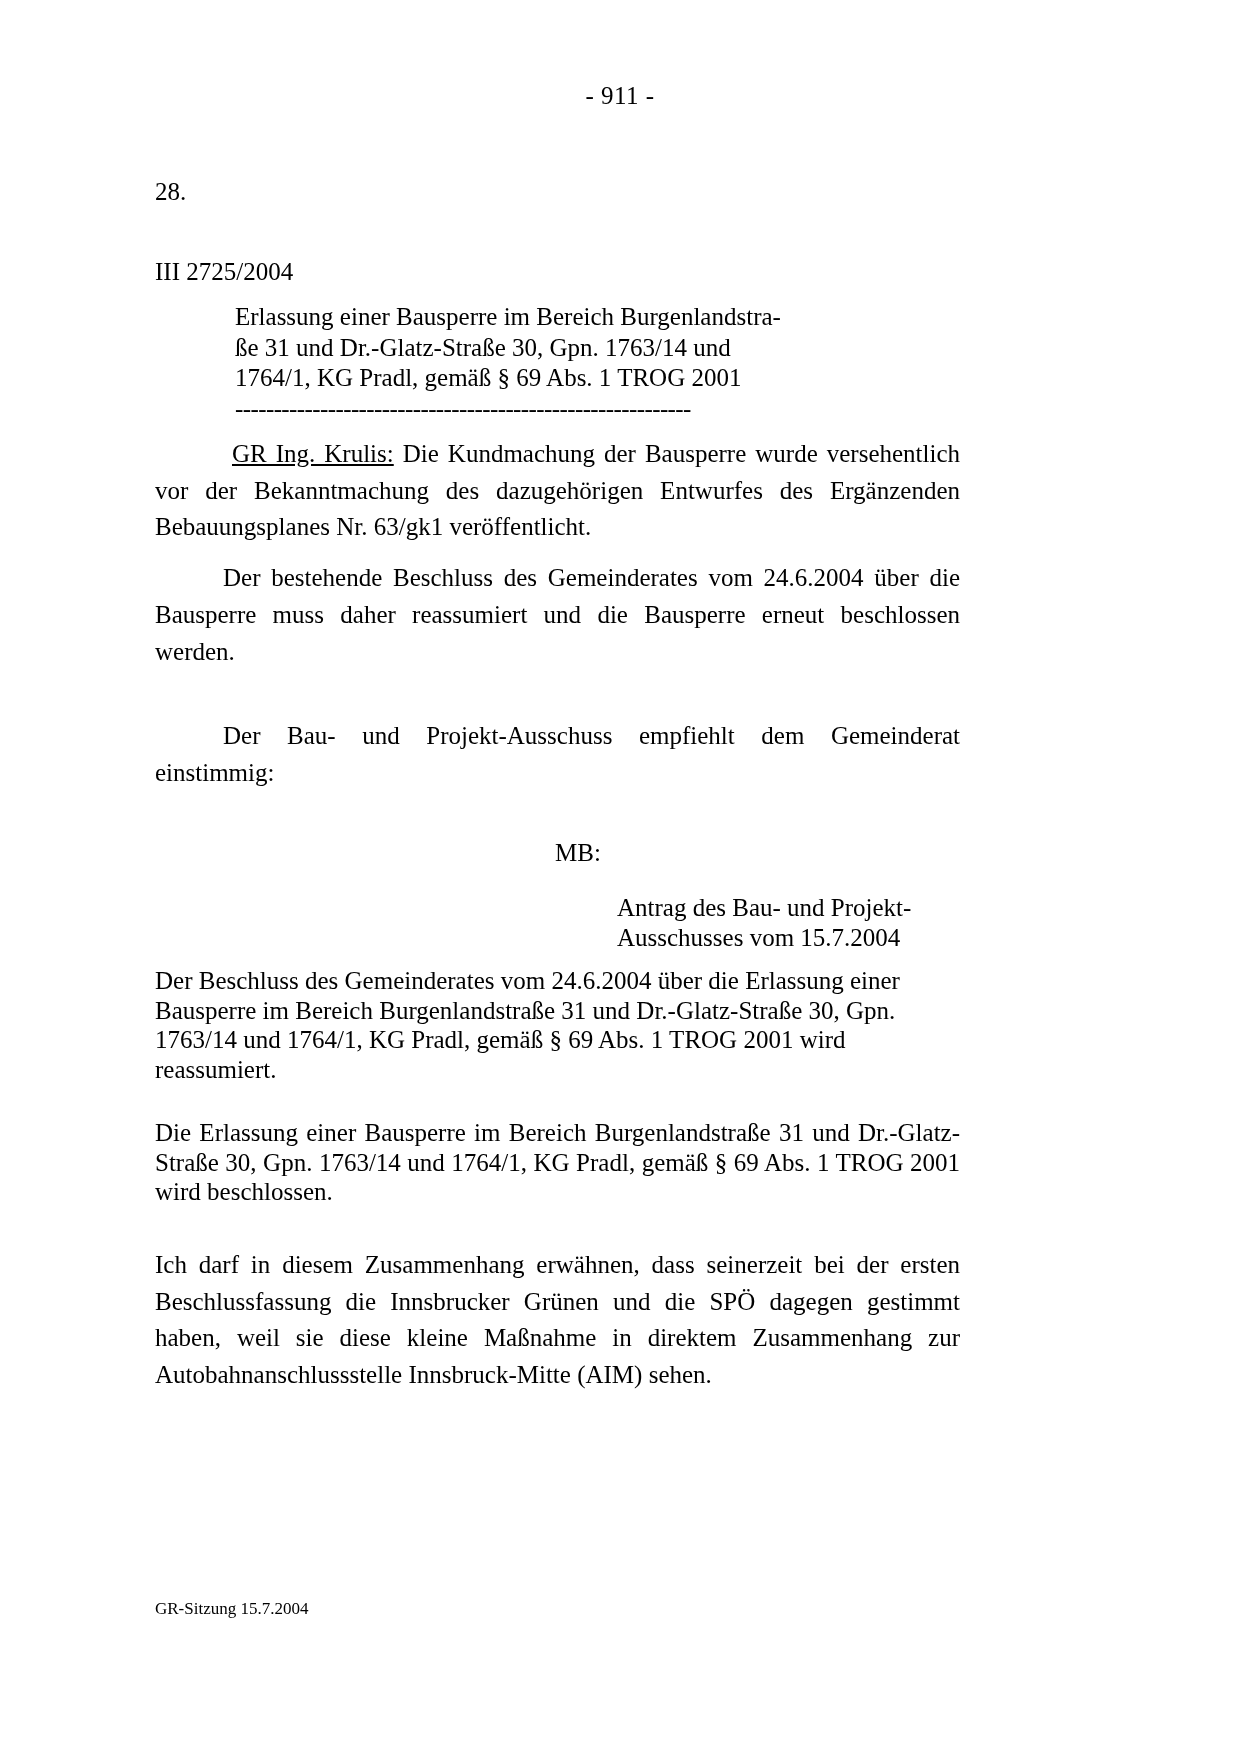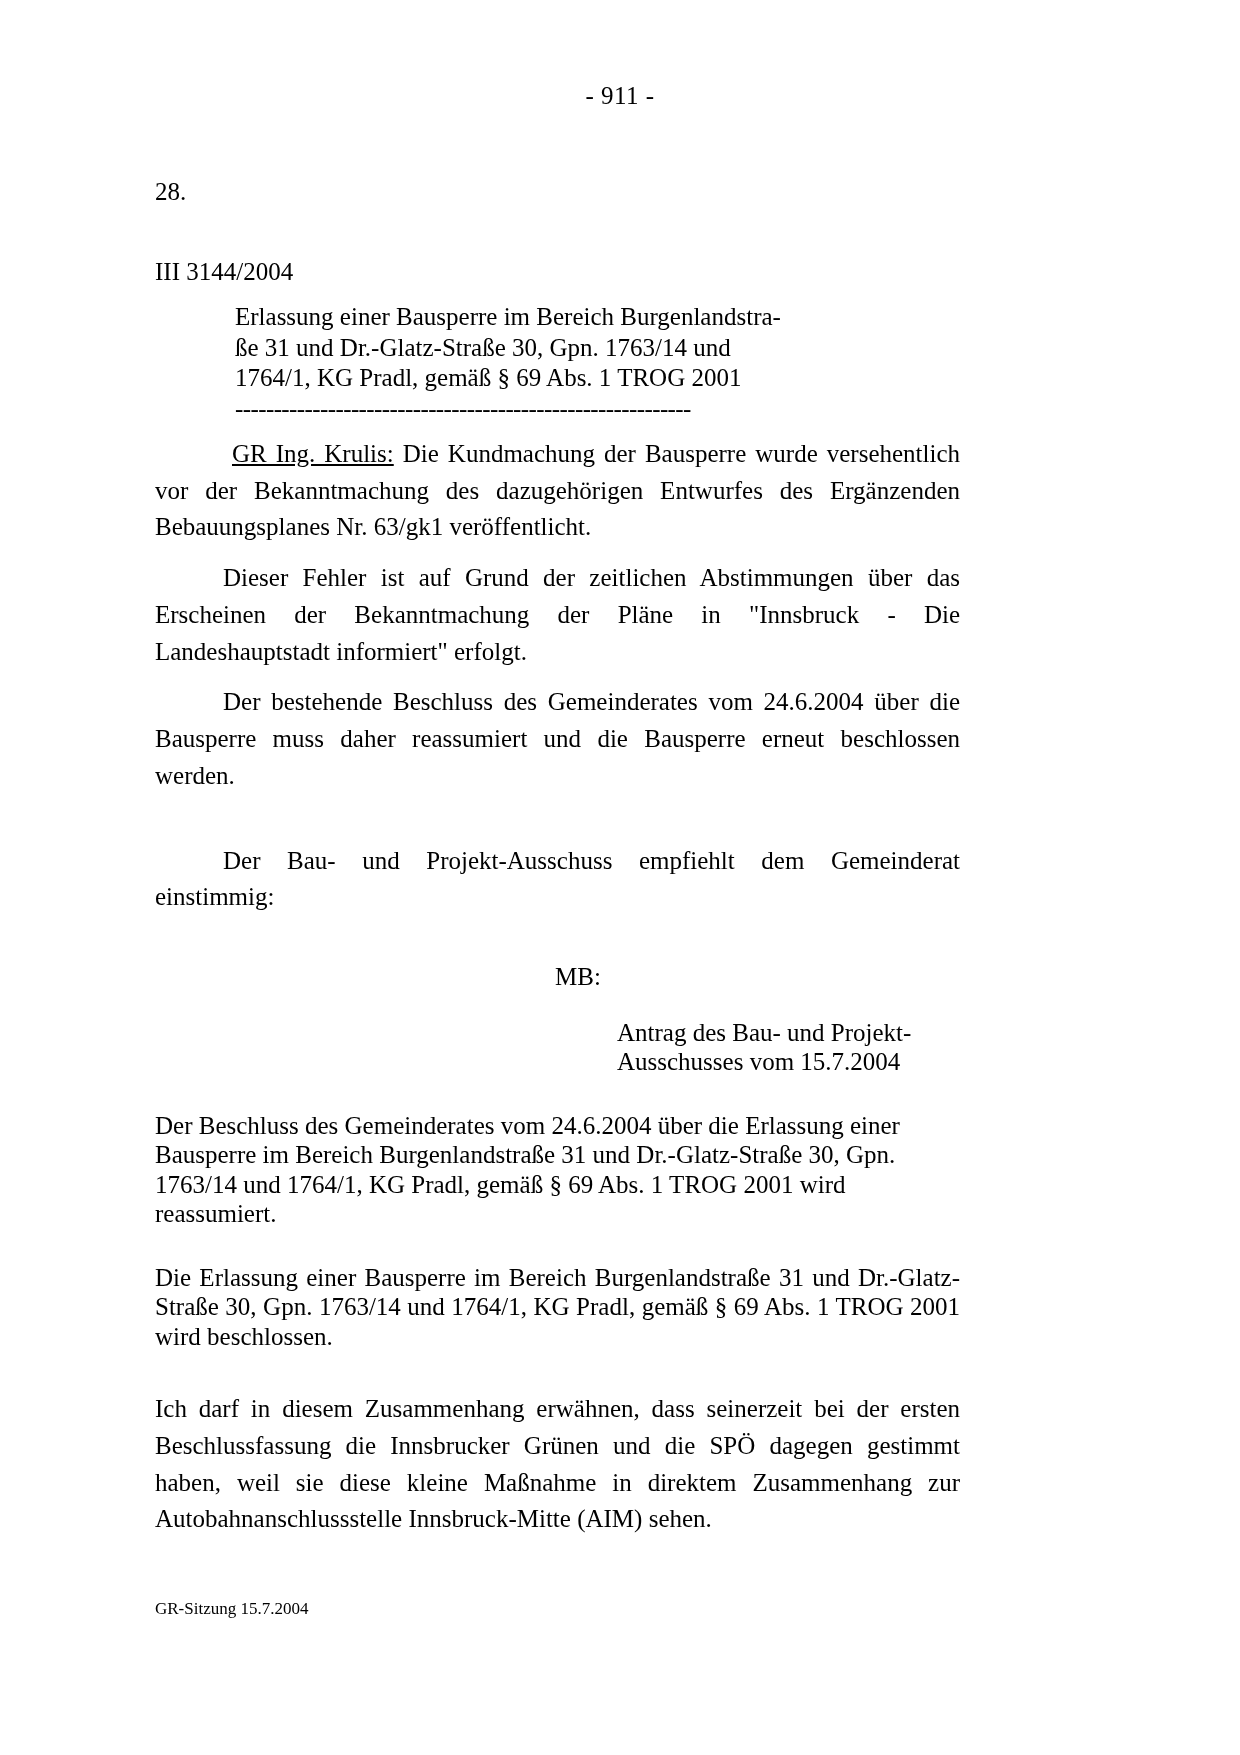--- a/index.html
+++ b/index.html
@@ -98,21 +98,21 @@
   .mb-text {
     flex: 1;
   }
   .mb-second {
     margin-top: 26px;
     margin-left: 62px;
   }
   .tight {
     font-size: 25px;
     line-height: 1.18;
-    margin-top: 34px;
+    margin-top: 14px;
   }
   .tight.justify {
     text-align: justify;
   }
   .footer {
     position: absolute;
     left: 155px;
     top: 1599px;
     font-size: 17px;
   }
@@ -121,34 +121,33 @@
 <body>
 
 <div class="page">
 
   <div class="page-number">- 911 -</div>
 
   <div class="content">
 
     <div class="item-head">
       <span class="item-num">28.</span>
-      <span class="item-ref">III 3144/2004</span>
+      <span class="item-ref">III 2725/2004</span>
     </div>
 
     <div class="item-title" style="white-space: pre-line;">Erlassung einer Bausperre im Bereich Burgenlandstra-
 ße 31 und Dr.-Glatz-Straße 30, Gpn. 1763/14 und
 1764/1, KG Pradl, gemäß § 69 Abs. 1 TROG 2001</div>
 
     <div class="rule">-----------------------------------------------------------</div>
 
     <div class="para indent">
       <u>GR Ing. Krulis:</u><span> Die Kundmachung der Bausperre wurde versehentlich vor der Bekanntmachung des dazugehörigen Entwurfes des Ergänzenden Bebauungsplanes Nr. 63/gk1 veröffentlicht.</span>
     </div>
 
-    <div class="para indent">Dieser Fehler ist auf Grund der zeitlichen Abstimmungen über das Erscheinen der Bekanntmachung der Pläne in "Innsbruck - Die Landeshauptstadt informiert" erfolgt.</div>
 
     <div class="para indent">Der bestehende Beschluss des Gemeinderates vom 24.6.2004 über die Bausperre muss daher reassumiert und die Bausperre erneut beschlossen werden.</div>
 
     <div class="gap-lg"></div>
 
     <div class="para indent">Der Bau- und Projekt-Ausschuss empfiehlt dem Gemeinderat einstimmig:</div>
 
     <div class="mb-block">
       <div class="mb-row">
         <span class="mb-label">MB:</span>

